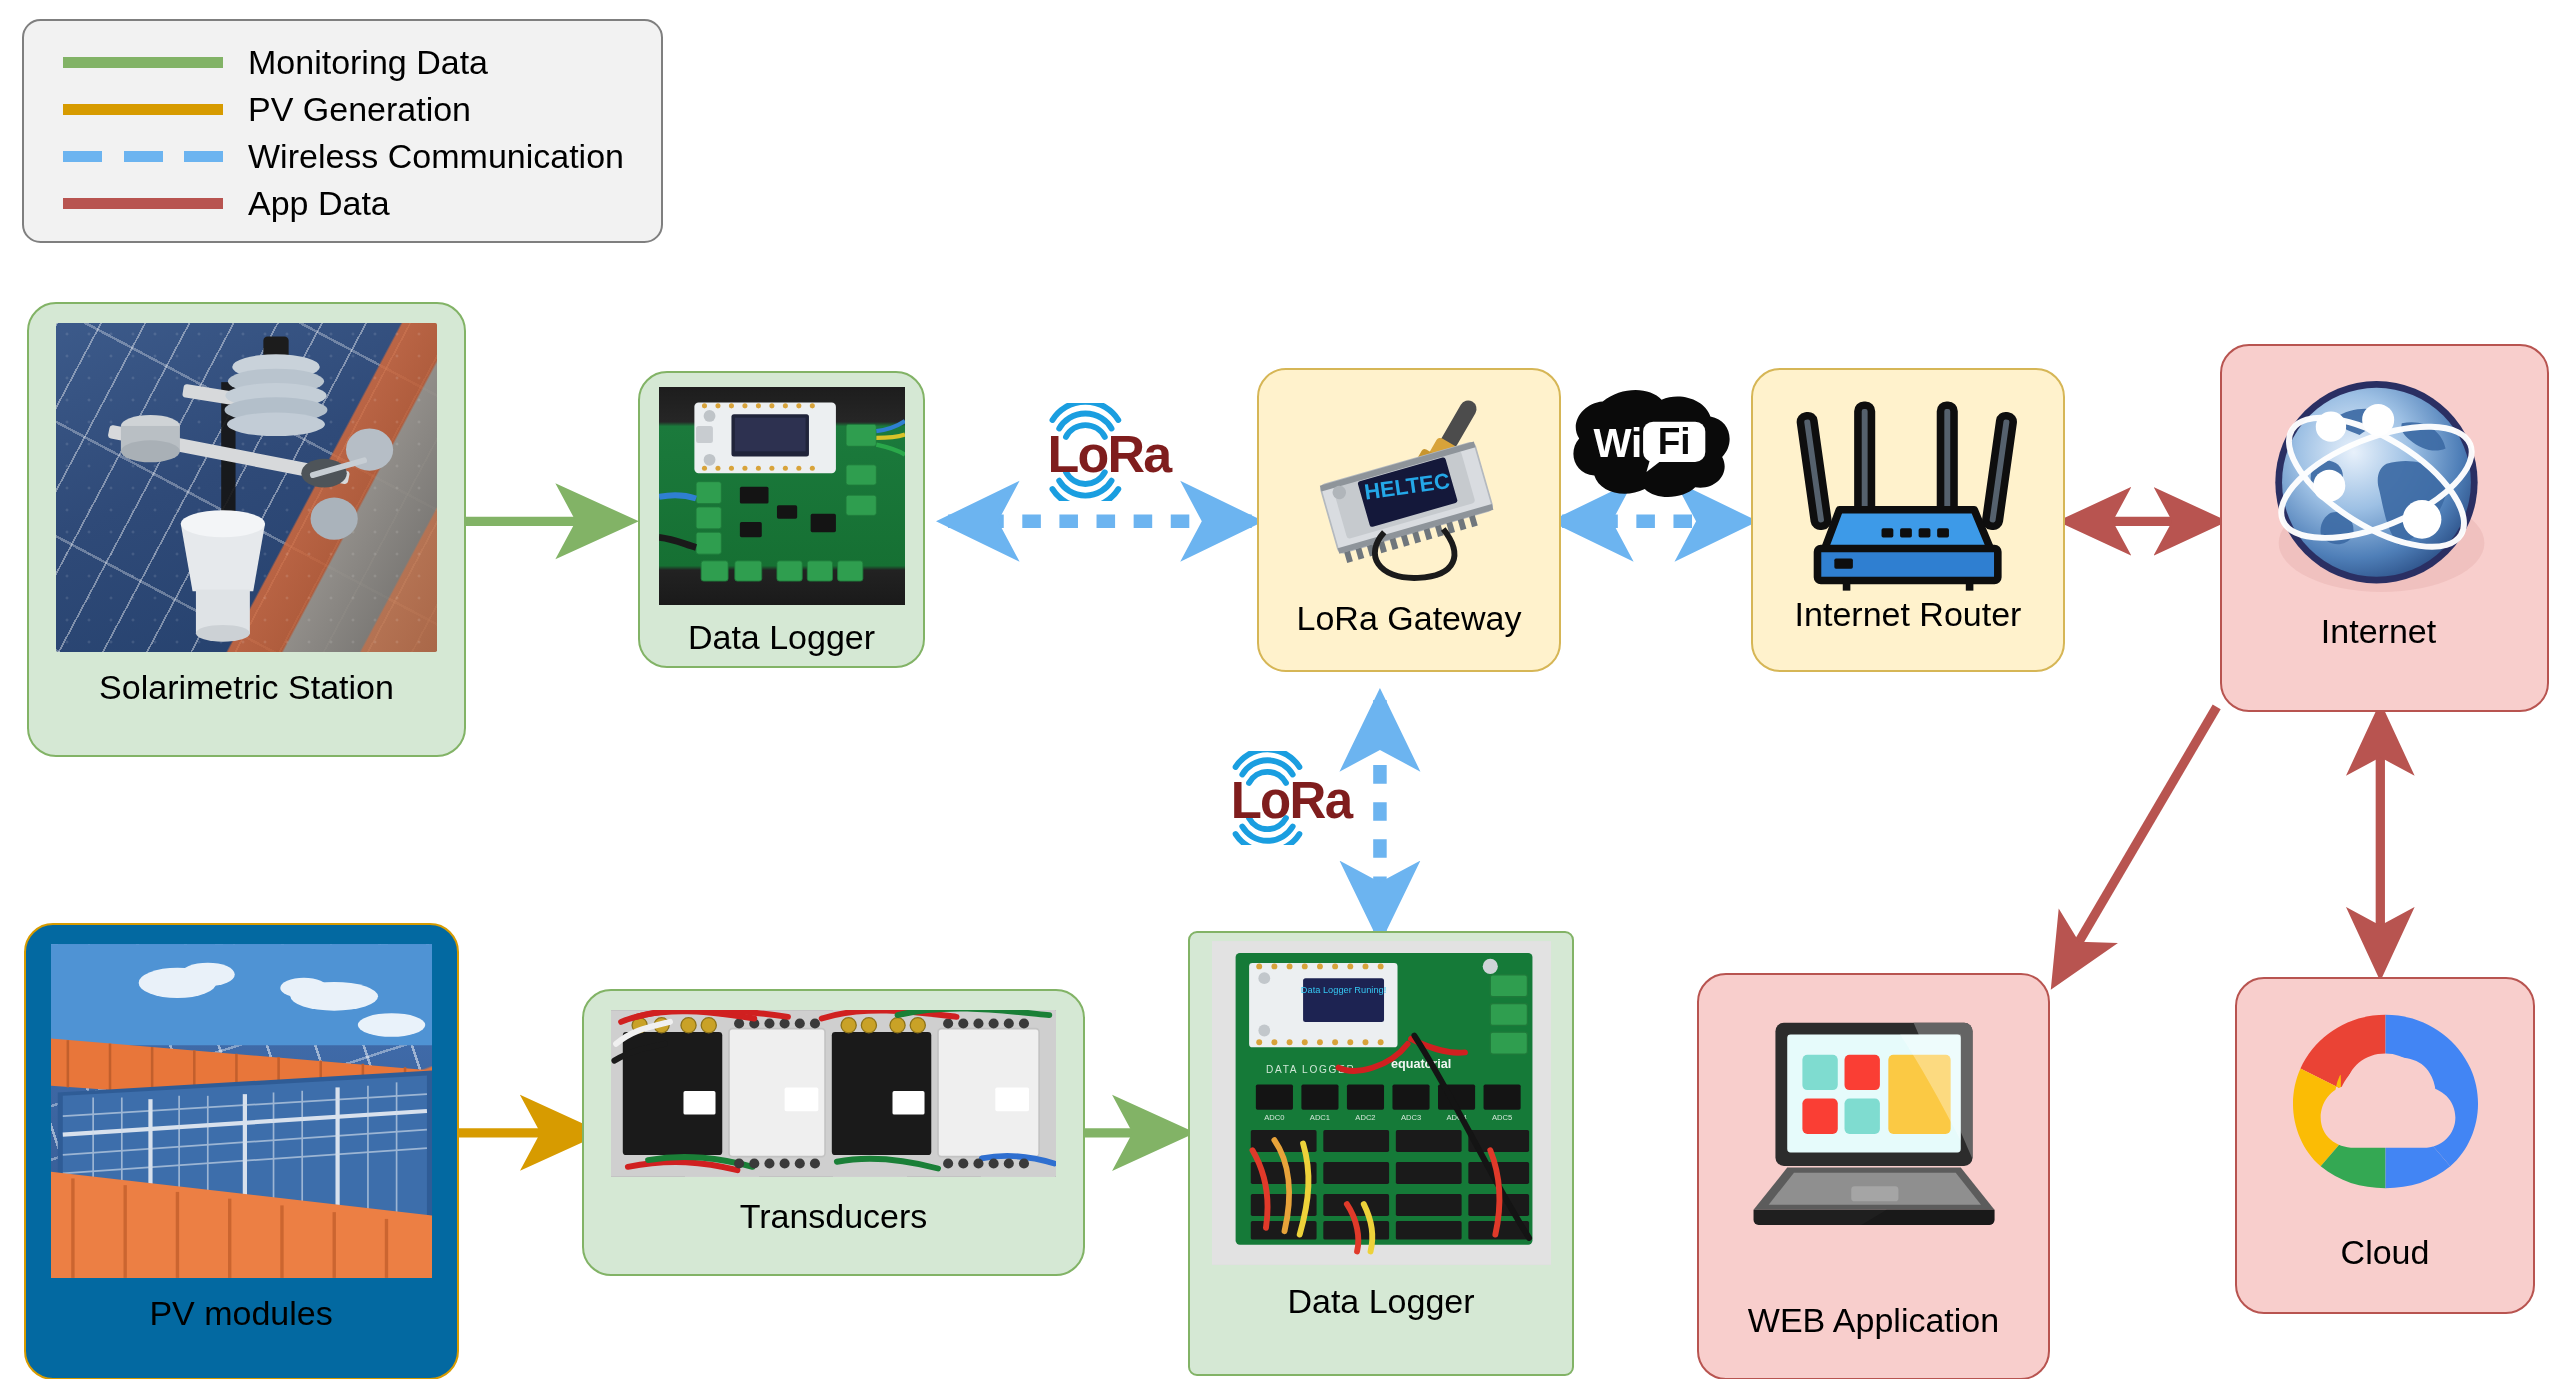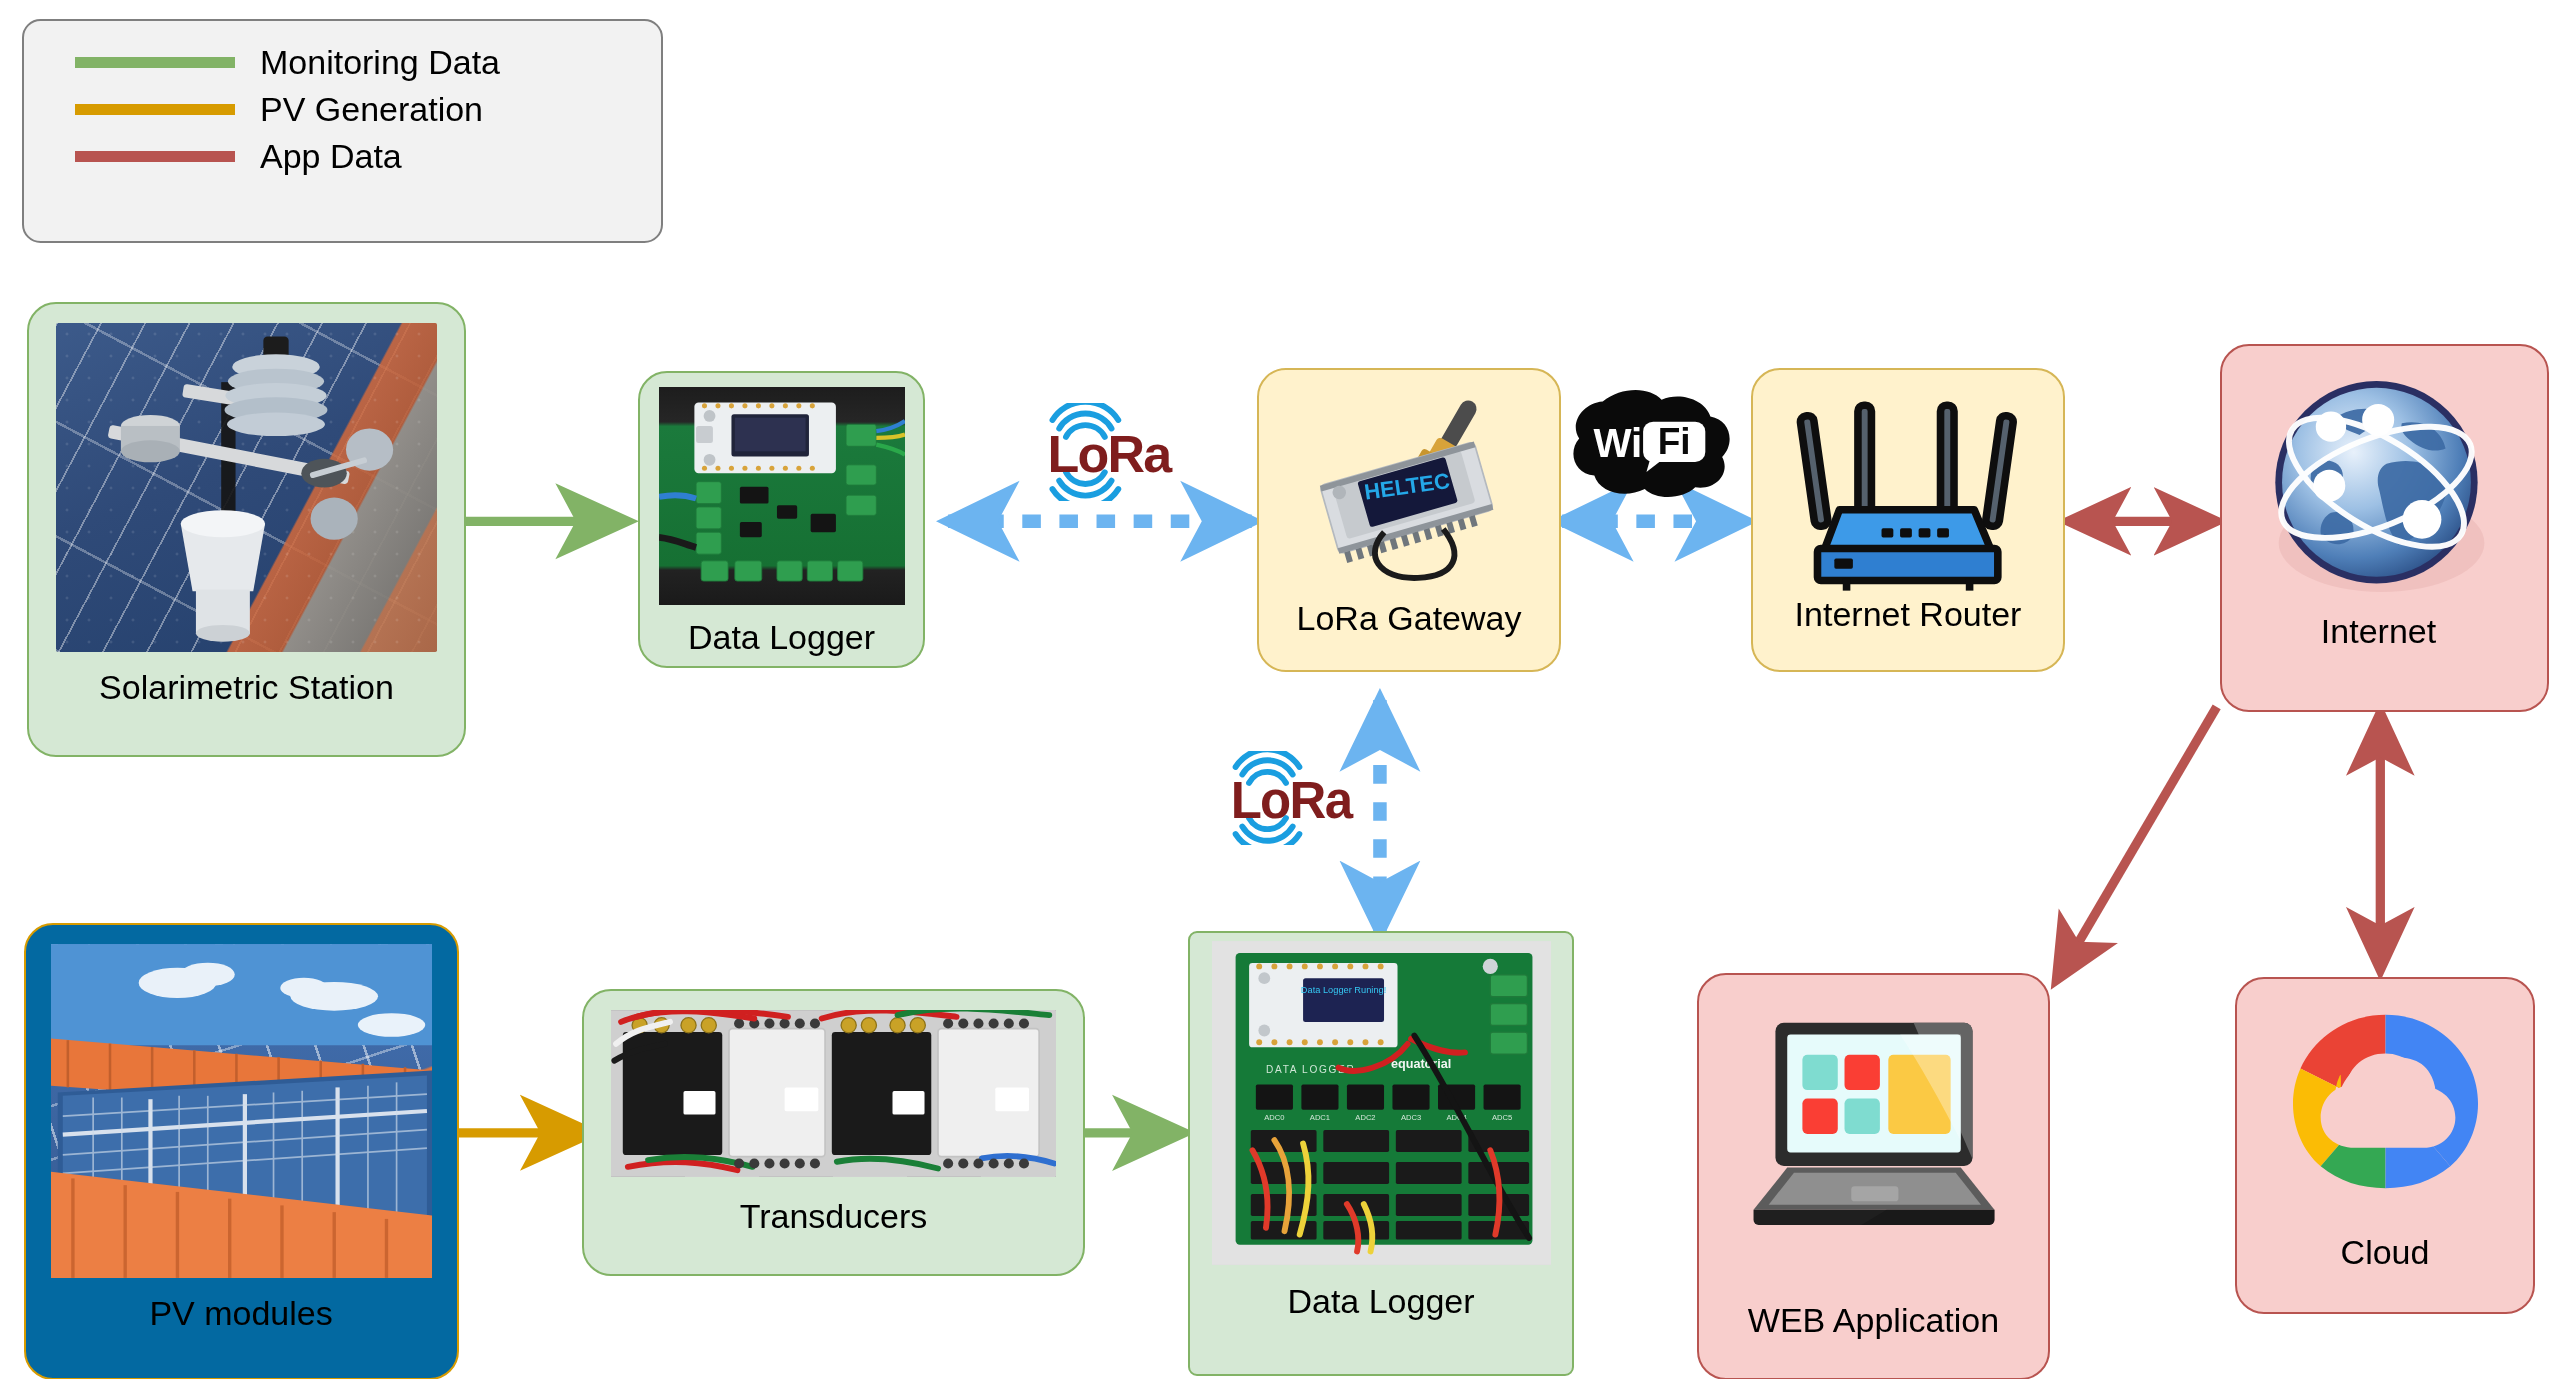--- a/index.html
+++ b/index.html
@@ -82,21 +82,21 @@
     border: 2.5px solid #7f7f7f;
     border-radius: 18.6px;
     z-index: 5;
     padding: 18.6px 0 0 0;
     box-sizing: border-box;
   }
   .legend-row {
     display: flex;
     align-items: center;
     height: 47px;
-    padding-left: 51px;
+    padding-left: 39px;
   }
   .legend-swatch {
     width: 160px;
     height: 11px;
     flex: 0 0 160px;
     margin-right: 25px;
   }
   .legend-swatch.dashed {
     height: 11px;
     background: transparent;
@@ -247,20 +247,28 @@
     <div class="legend-row">
       <span class="legend-swatch" style="background:#82b366;"></span>
       <span class="legend-text">Monitoring Data</span>
     </div>
 
     <div class="legend-row">
       <span class="legend-swatch" style="background:#d79b00;"></span>
       <span class="legend-text">PV Generation</span>
     </div>
 
+    <div class="legend-row">
+      <span class="legend-swatch dashed">
+        <i style="background:#6cb4f0;"></i>
+          <i style="background:#6cb4f0;"></i>
+          <i style="background:#6cb4f0;"></i>
+      </span>
+      <span class="legend-text">Wireless Communication</span>
+    </div>
 
     <div class="legend-row">
       <span class="legend-swatch" style="background:#b85450;"></span>
       <span class="legend-text">App Data</span>
     </div>
 
   </div>
 
   <div class="node theme-green" style="left:27px; top:302px; width:439px; height:455px; padding:18.6px 0 0 0;">
     <div class="node-photo photo-solarimetric" style="width:381px; height:329px; border-radius:1.7px;">

